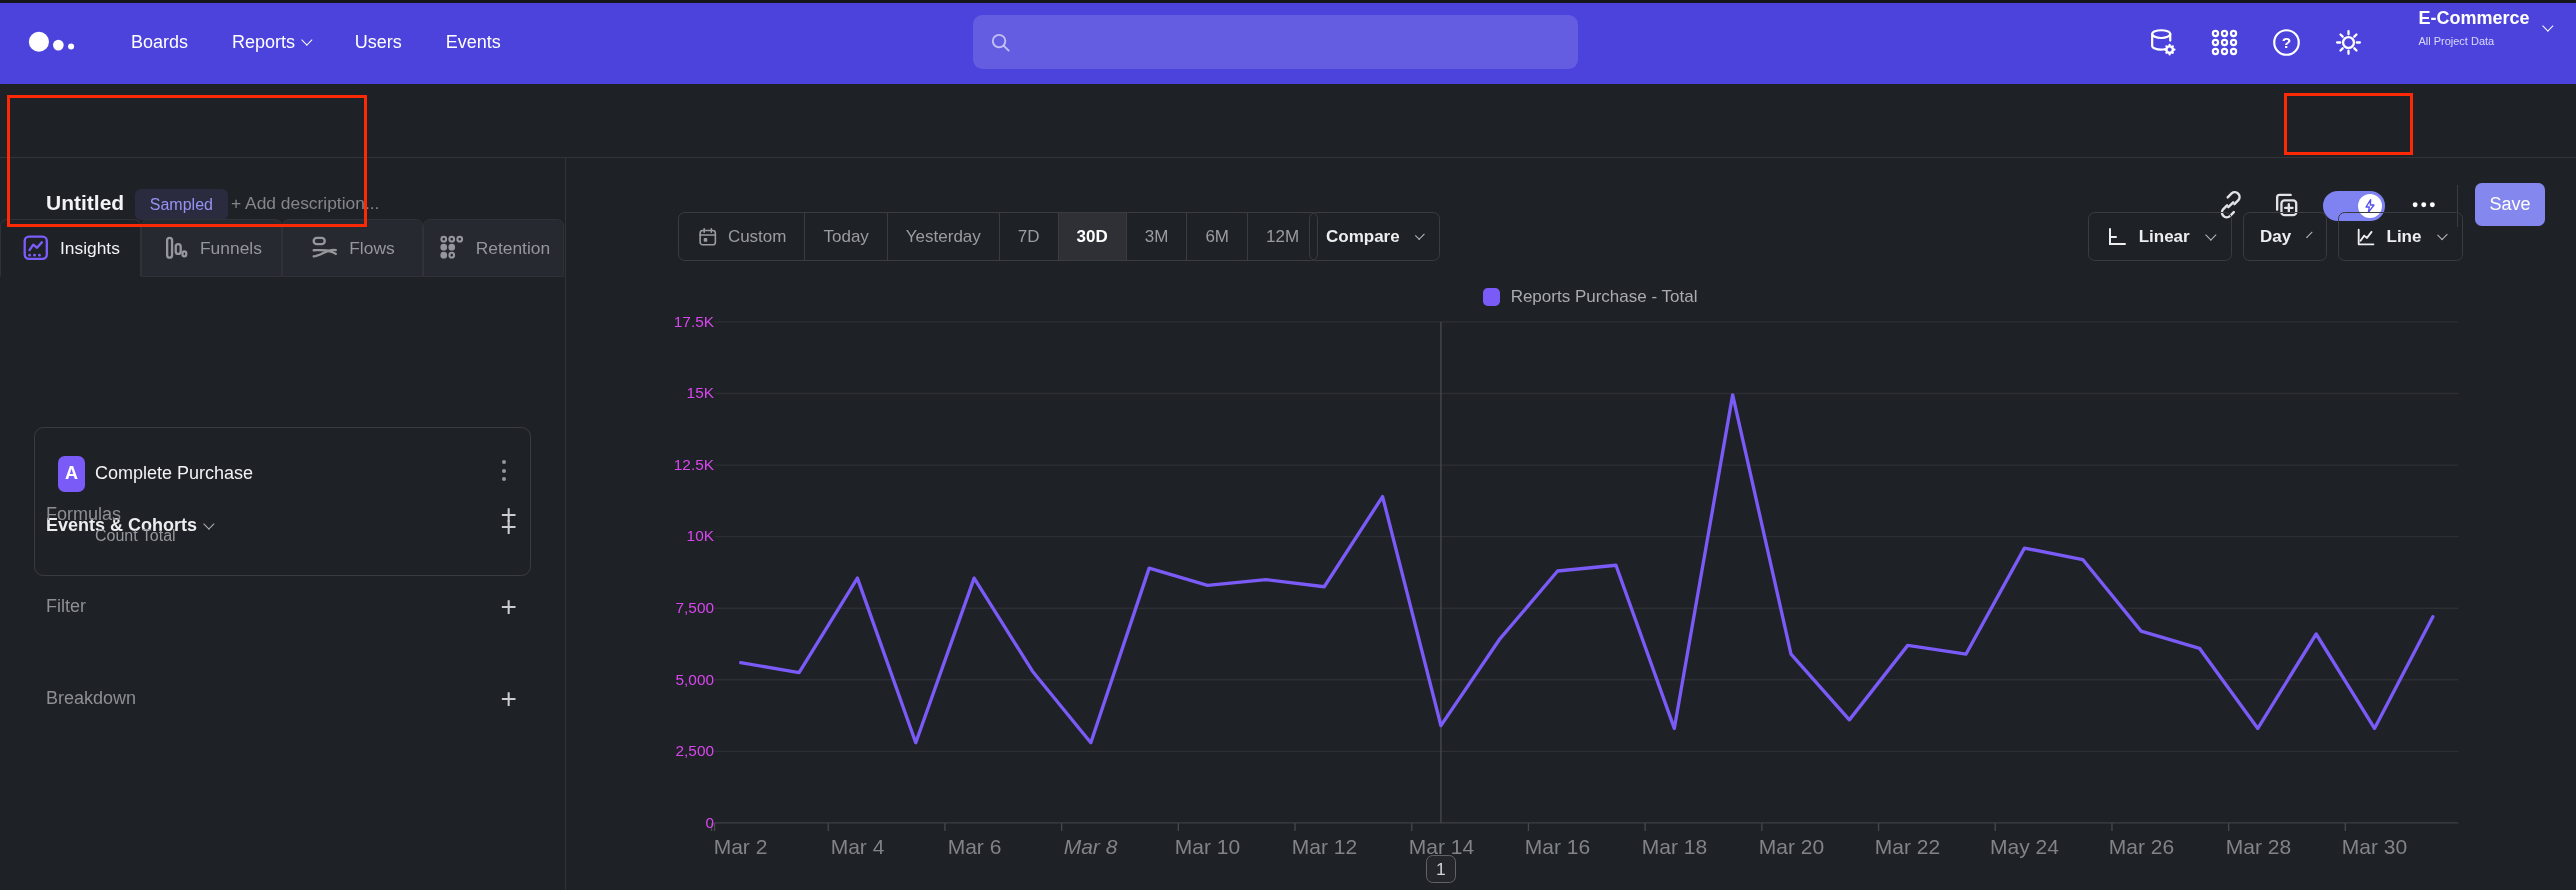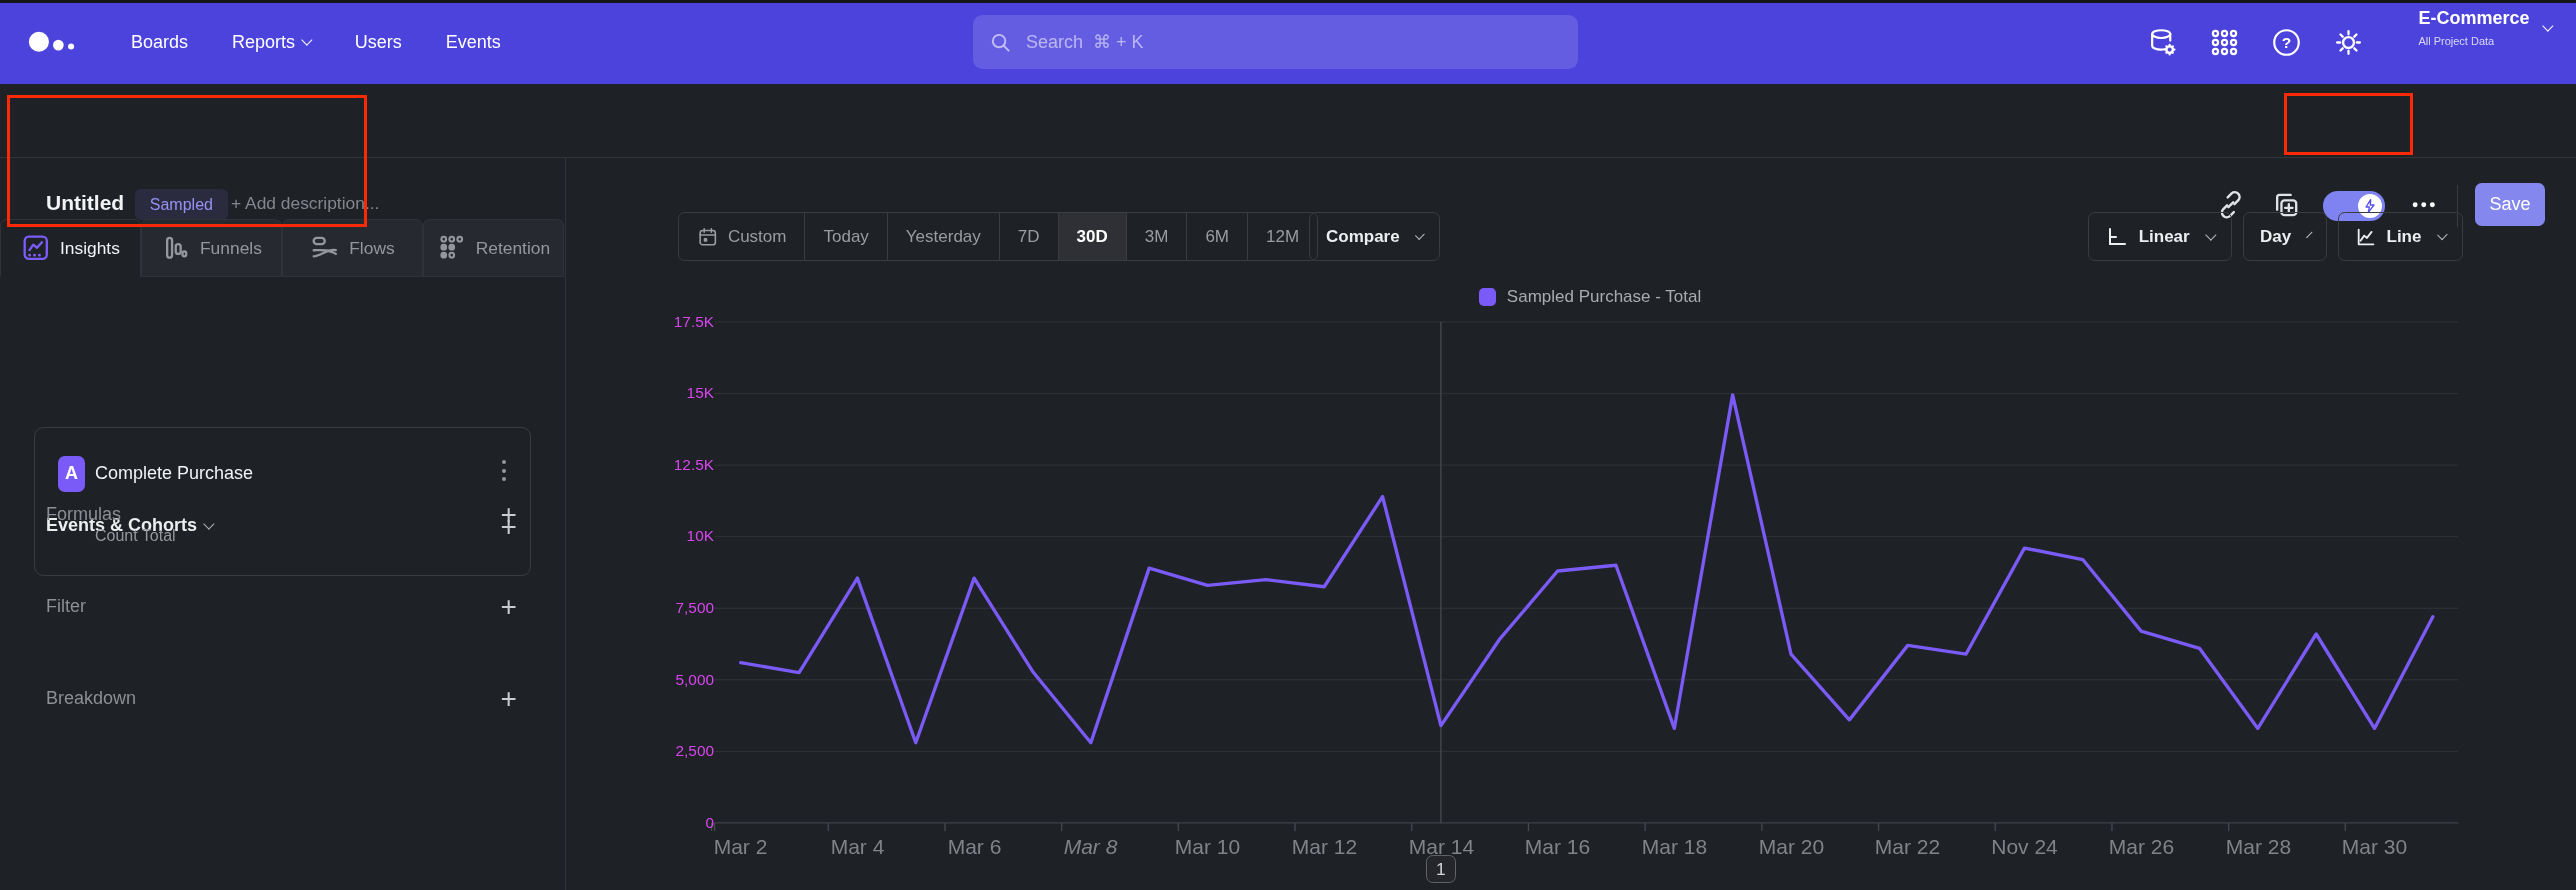--- a/index.html
+++ b/index.html
@@ -118,21 +118,20 @@
       </div>
     <div class="nav-item">
         <span>Events</span>
       </div>
 
     <div id="searchbar" class="abs">
       <svg width="23" height="23" viewBox="0 0 24 24" fill="none" stroke="rgba(255,255,255,0.6)" stroke-width="2">
         <circle cx="10.5" cy="10.5" r="6.5"></circle>
           <line x1="15.5" y1="15.5" x2="21" y2="21"></line>
       </svg>
-      <input placeholder="Search  ⌘ + K" style="">
     </div>
 
     <div class="abs" style="left:2141px;top:21px;display:flex;gap:20px;">
       <div class="navicon">
         <svg width="31" height="31" viewBox="0 0 24 24" fill="none" stroke="#ffffff" stroke-width="1.7" stroke-linecap="round">
           <ellipse cx="11" cy="5.5" rx="7" ry="3"></ellipse>
           <path d="M4 5.5 v9 c0 1.7 3.1 3 7 3 1 0 2-.1 2.8-.3"></path>
           <path d="M18 5.5 v5"></path>
           <circle cx="17.5" cy="17.5" r="2.6"></circle>
           <path d="M17.5 13.9v1.2 M17.5 20v1.2 M13.9 17.5h1.2 M20.1 17.5h1.2 M15 15l.9.9 M19.1 19.1l.9.9 M20 15l-.9.9 M15.9 19.1l-.9.9"></path>
@@ -333,21 +332,21 @@
     <svg width="24" height="24" viewBox="0 0 24 24" fill="none" stroke="#eceef0" stroke-width="2" stroke-linecap="round" stroke-linejoin="round">
       <path d="M4 4 v16 h16"></path>
         <polyline points="6,16 10,10.5 13,13 18,6.5"></polyline>
     </svg>
     <span>Line</span>
       <span class="chev" style="margin-top:-2.7px;color:#b7b9be;"></span>
   </div>
 
   <div id="legend" class="abs">
     <div class="swatch"></div>
-    <div class="label">Sampled Purchase - Total</div>
+    <div class="label">Reports Purchase - Total</div>
   </div>
 
   <svg id="chart-svg" width="2576" height="890" viewBox="0 0 3840 1327">
       <line x1="1065" y1="1227" x2="3665" y2="1227" stroke="#3e4147" stroke-width="2"></line>
       <line x1="1065" y1="1120.2857142857142" x2="3665" y2="1120.2857142857142" stroke="#2c2f34" stroke-width="2"></line>
       <line x1="1065" y1="1013.5714285714286" x2="3665" y2="1013.5714285714286" stroke="#2c2f34" stroke-width="2"></line>
       <line x1="1065" y1="906.8571428571429" x2="3665" y2="906.8571428571429" stroke="#2c2f34" stroke-width="2"></line>
       <line x1="1065" y1="800.1428571428571" x2="3665" y2="800.1428571428571" stroke="#2c2f34" stroke-width="2"></line>
       <line x1="1065" y1="693.4285714285714" x2="3665" y2="693.4285714285714" stroke="#2c2f34" stroke-width="2"></line>
       <line x1="1065" y1="586.7142857142858" x2="3665" y2="586.7142857142858" stroke="#2c2f34" stroke-width="2"></line>
@@ -386,21 +385,21 @@
       <div class="xlabel" style="left: 799px;">Mar 4</div>
       <div class="xlabel" style="left: 916px;">Mar 6</div>
       <div class="xlabel" style="left: 1032px; font-style: italic;">Mar 8</div>
       <div class="xlabel" style="left: 1149px;">Mar 10</div>
       <div class="xlabel" style="left: 1266px;">Mar 12</div>
       <div class="xlabel" style="left: 1383px;">Mar 14</div>
       <div class="xlabel" style="left: 1499px;">Mar 16</div>
       <div class="xlabel" style="left: 1616px;">Mar 18</div>
       <div class="xlabel" style="left: 1733px;">Mar 20</div>
       <div class="xlabel" style="left: 1849px;">Mar 22</div>
-      <div class="xlabel" style="left: 1966px;">Nov 24</div>
+      <div class="xlabel" style="left: 1966px;">May 24</div>
       <div class="xlabel" style="left: 2083px;">Mar 26</div>
       <div class="xlabel" style="left: 2200px;">Mar 28</div>
       <div class="xlabel" style="left: 2316px;">Mar 30</div>
     </div>
   <div id="annotation-badge" style="left: 1426px;">1</div>
 
   <div id="redbox-title" class="redbox abs"></div>
   <div id="redbox-toggle" class="redbox abs"></div>
 </div>
 

